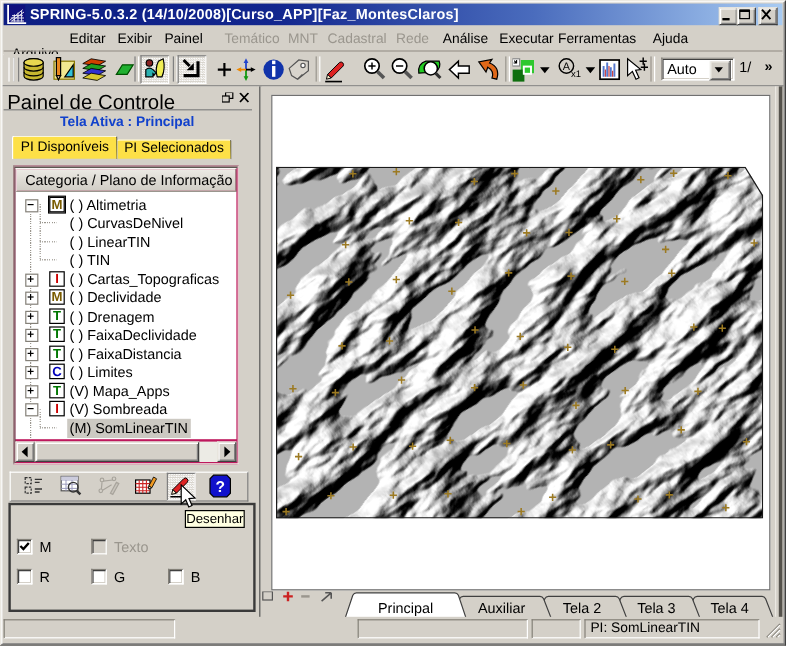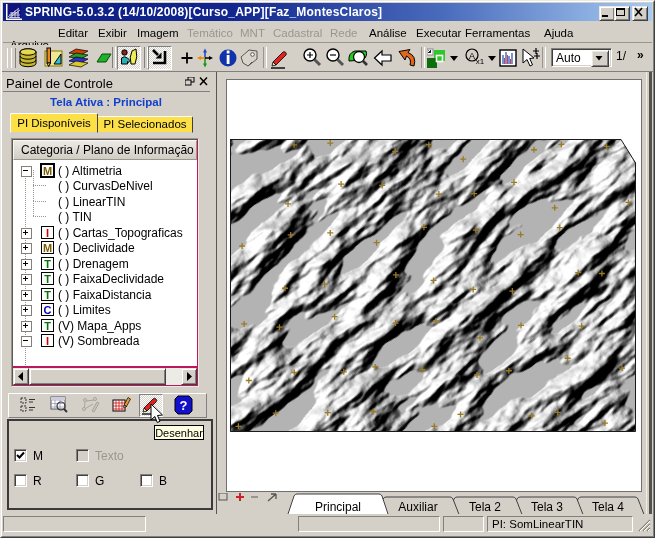--- a/index.html
+++ b/index.html
@@ -17,21 +17,21 @@
 .menu span{position:absolute;top:3px;}
 .menu .g{color:#9a968e;}
 .menusep{position:absolute;left:3px;top:42px;width:649px;height:2px;
  border-top:1px solid #9a968e;border-bottom:1px solid #fff;}
 .tools{position:absolute;left:3px;top:45px;width:649px;height:26px;background:#d4d0c8;}
 .tools:after{content:"";position:absolute;left:-1px;top:26px;width:651px;height:0;border-top:1px solid #808080;}
 .ti{position:absolute;top:2px;width:22px;height:22px;}
 .tsep{position:absolute;top:2px;width:2px;height:21px;border-left:1px solid #9a968e;border-right:1px solid #fff;}
 .tbt{position:absolute;top:1px;height:24px;background:repeating-conic-gradient(#ffffff 0 25%,#d6d2ca 0 50%) 0 0/2px 2px;border:1px solid;border-color:#808080 #fff #fff #808080;box-sizing:border-box;}
 .panel{position:absolute;left:2px;top:72px;width:212px;height:442px;background:#d4d0c8;font-size:12px;}
-.phead{position:absolute;left:4px;top:4px;font-size:13px;}
+.phead{position:absolute;left:4px;top:4px;font-size:17px;}
 .pline{position:absolute;left:1px;top:19px;width:207px;border-top:1px solid #808080;}
 .tela{position:absolute;left:0;top:24px;width:208px;text-align:center;color:#1141cc;font-weight:bold;font-size:11.5px;}
 .tab{position:absolute;background:#fde047;border:1px solid;border-color:#fff #404040 #d4d0c8 #fff;
  border-radius:2px 2px 0 0;text-align:center;font-size:11.5px;}
 .treeframe{position:absolute;left:9px;top:66px;width:186px;height:247px;background:#be185d;
  border:1px solid;border-color:#9a968e #ece9e2 #ece9e2 #9a968e;box-shadow:inset 1px 1px 0 #5c5852;}
 .thead{position:absolute;left:1px;top:1px;width:184px;height:20px;box-sizing:border-box;
  border:1px solid;border-color:#f8f7f4 #9a968e #9a968e #f8f7f4;line-height:19px;padding-left:7px;
  font-size:12px;background:linear-gradient(180deg,#eceae4,#d0cdc5);}
 .trows{position:absolute;left:1px;top:21px;width:184px;height:206px;background:#fff;overflow:hidden;}
@@ -87,21 +87,21 @@
     <div class="tbtn" style="left:629px;">
         <svg width="12" height="11">
           <path d="M2 1 L9 9 M9 1 L2 9" stroke="#000" stroke-width="1.6"></path>
         </svg>
       </div>
   </div>
   <div class="menu">
     <span style="left:7px;margin-top:12px;">Arquivo</span>
       <span style="left:55px;">Editar</span>
       <span style="left:95px;">Exibir</span>
-      <span style="left:134px;">Imagem</span>
+      <span style="left:134px;">Painel</span>
       <span class="g" style="left:184px;">Temático</span>
       <span class="g" style="left:237px;">MNT</span>
       <span class="g" style="left:270px;">Cadastral</span>
       <span class="g" style="left:327px;">Rede</span>
       <span style="left:366px;">Análise</span>
       <span style="left:413px;">Executar</span>
       <span style="left:462px;">Ferramentas</span>
       <span style="left:541px;">Ajuda</span>
   </div>
   <div class="menusep"></div>
@@ -368,20 +368,25 @@
             </div>
             <div class="lic" style="top:1px;color:#007700;">T</div>
             <span class="ltx">(V) Mapa_Apps</span>
           </div>
           <div class="trow" style="top:173px;">
             <div class="pm minus" style="top:3px;">
               <i></i>
             </div>
             <div class="lic" style="top:1px;color:#cc0000;">I</div>
             <span class="ltx">(V) Sombreada</span>
+          </div>
+          <div class="trow" style="top:188.5px;">
+            <div style="position:absolute;left:20px;top:7px;width:14px;height:1px;background:repeating-linear-gradient(90deg,#9a968e 0 1px,transparent 1px 2px);"></div>
+            <div style="position:absolute;left:20px;top:-8px;width:1px;height:16px;background:repeating-linear-gradient(180deg,#9a968e 0 1px,transparent 1px 2px);"></div>
+            <span class="ltx" style="background:#ccc9c2;padding:0 2px;left:43px;">(M) SomLinearTIN</span>
           </div>
         </div>
       <div class="hsb">
         <div class="sbtn" style="left:0;">
             <svg width="14" height="15">
               <path d="M9 3 L4 7.5 L9 12 Z" fill="#000"></path>
             </svg>
           </div>
         <div style="position:absolute;left:16px;top:0;width:137px;height:17px;background:#d4d0c8;border:1px solid;border-color:#ece9e2 #404040 #404040 #ece9e2;box-shadow:inset 1px 1px 0 #fff,inset -1px -1px 0 #808080;box-sizing:border-box;"></div>
         <div class="sbtn" style="right:0;">

